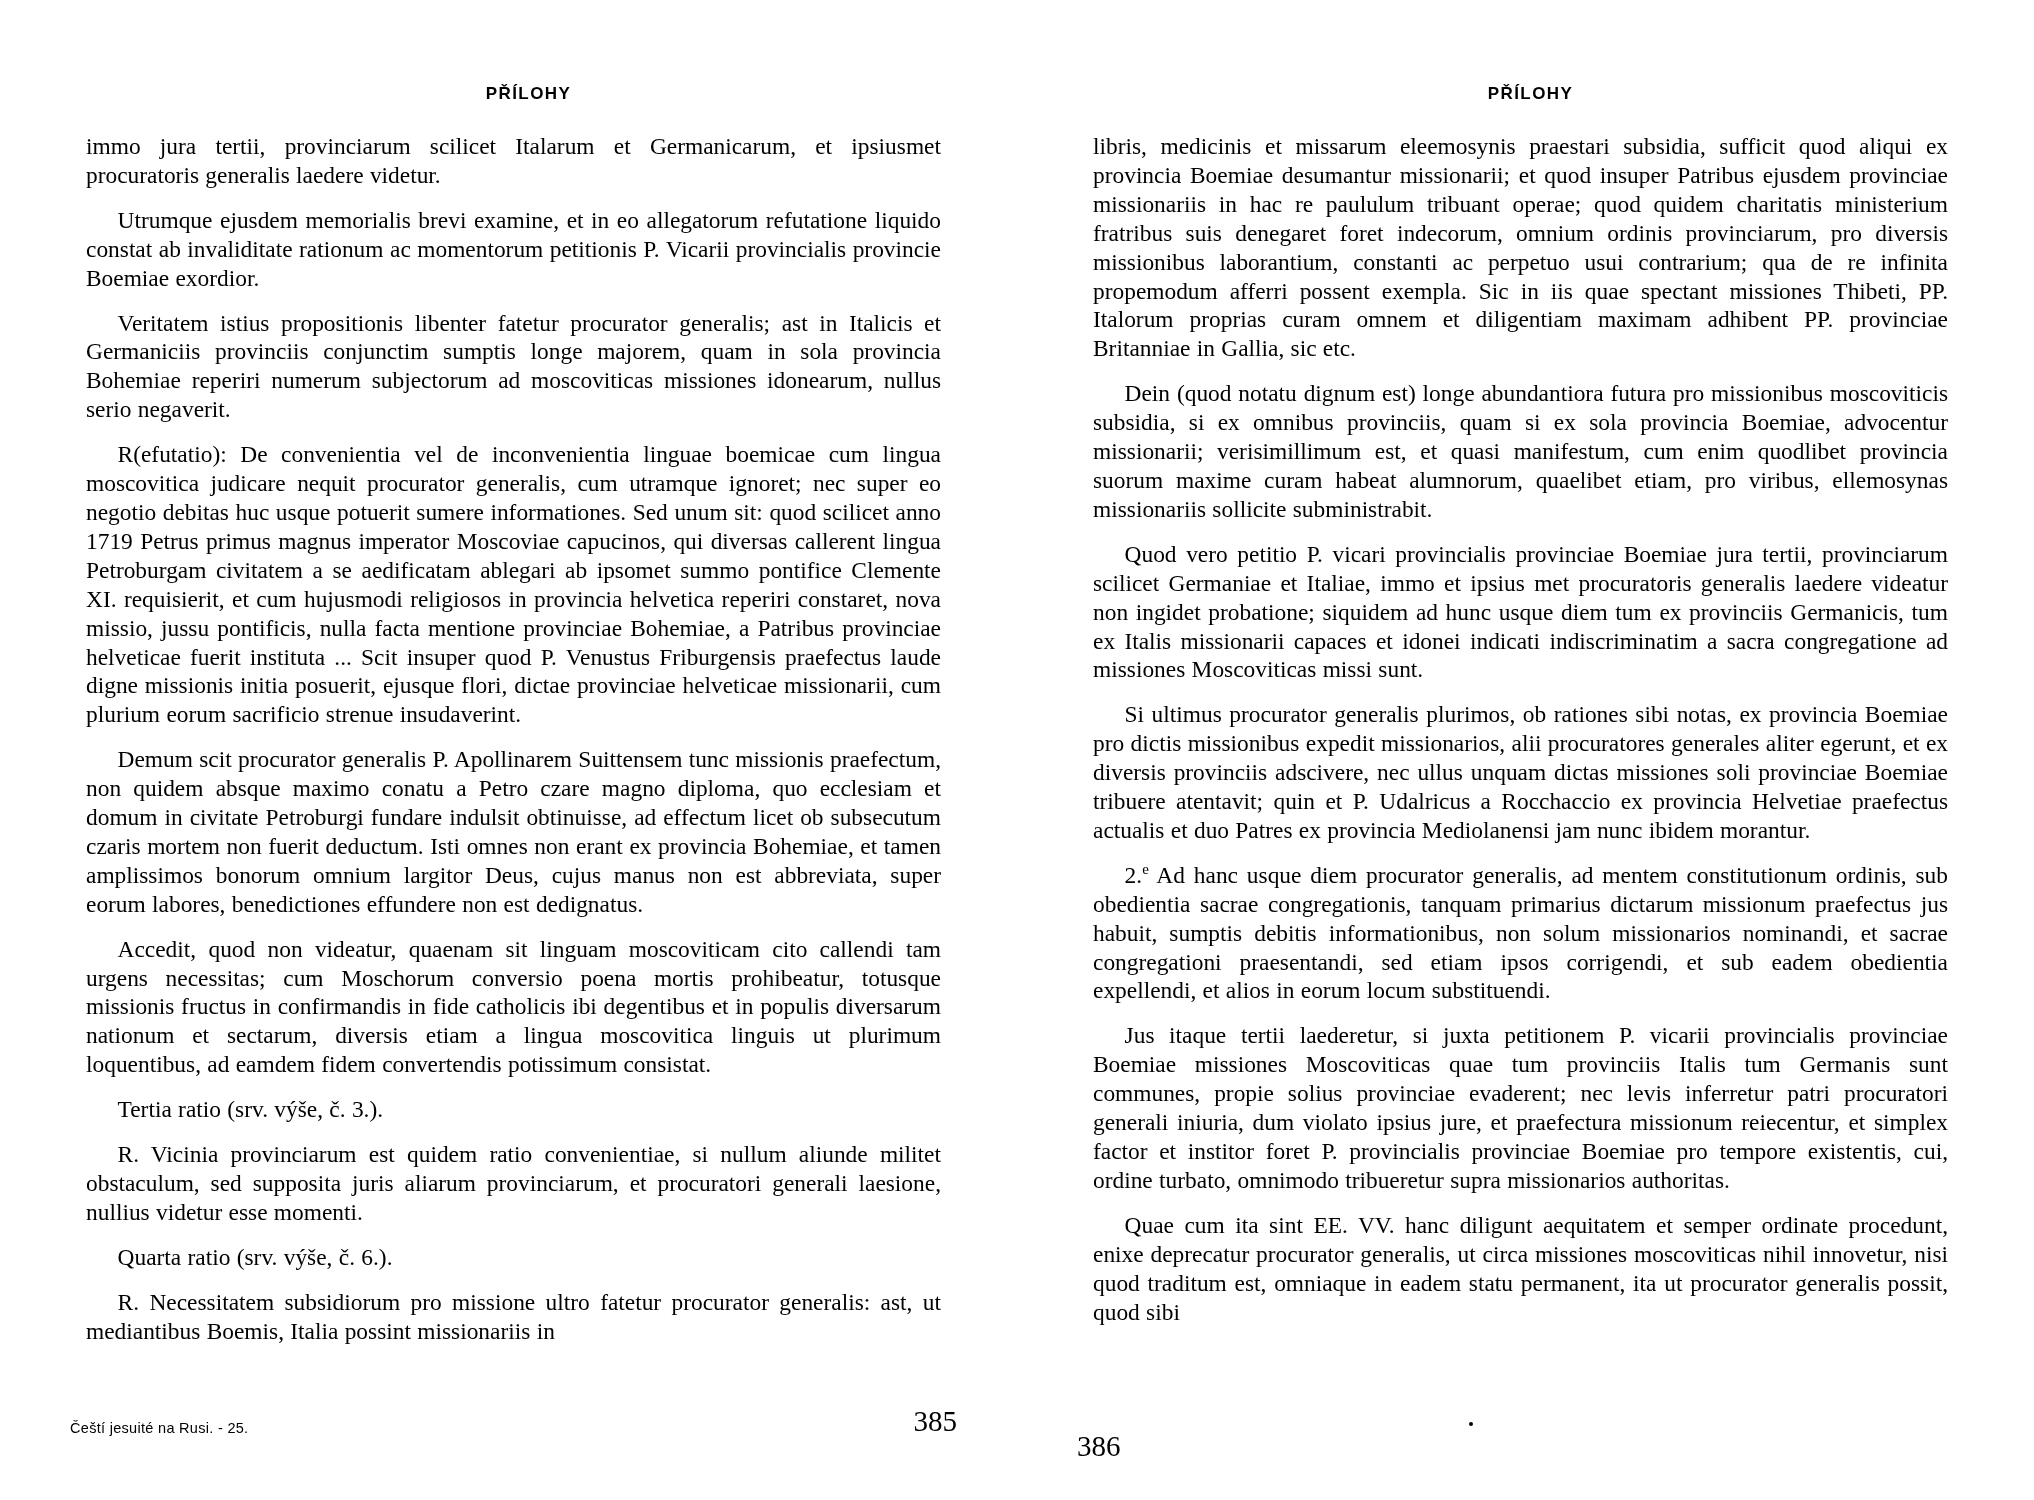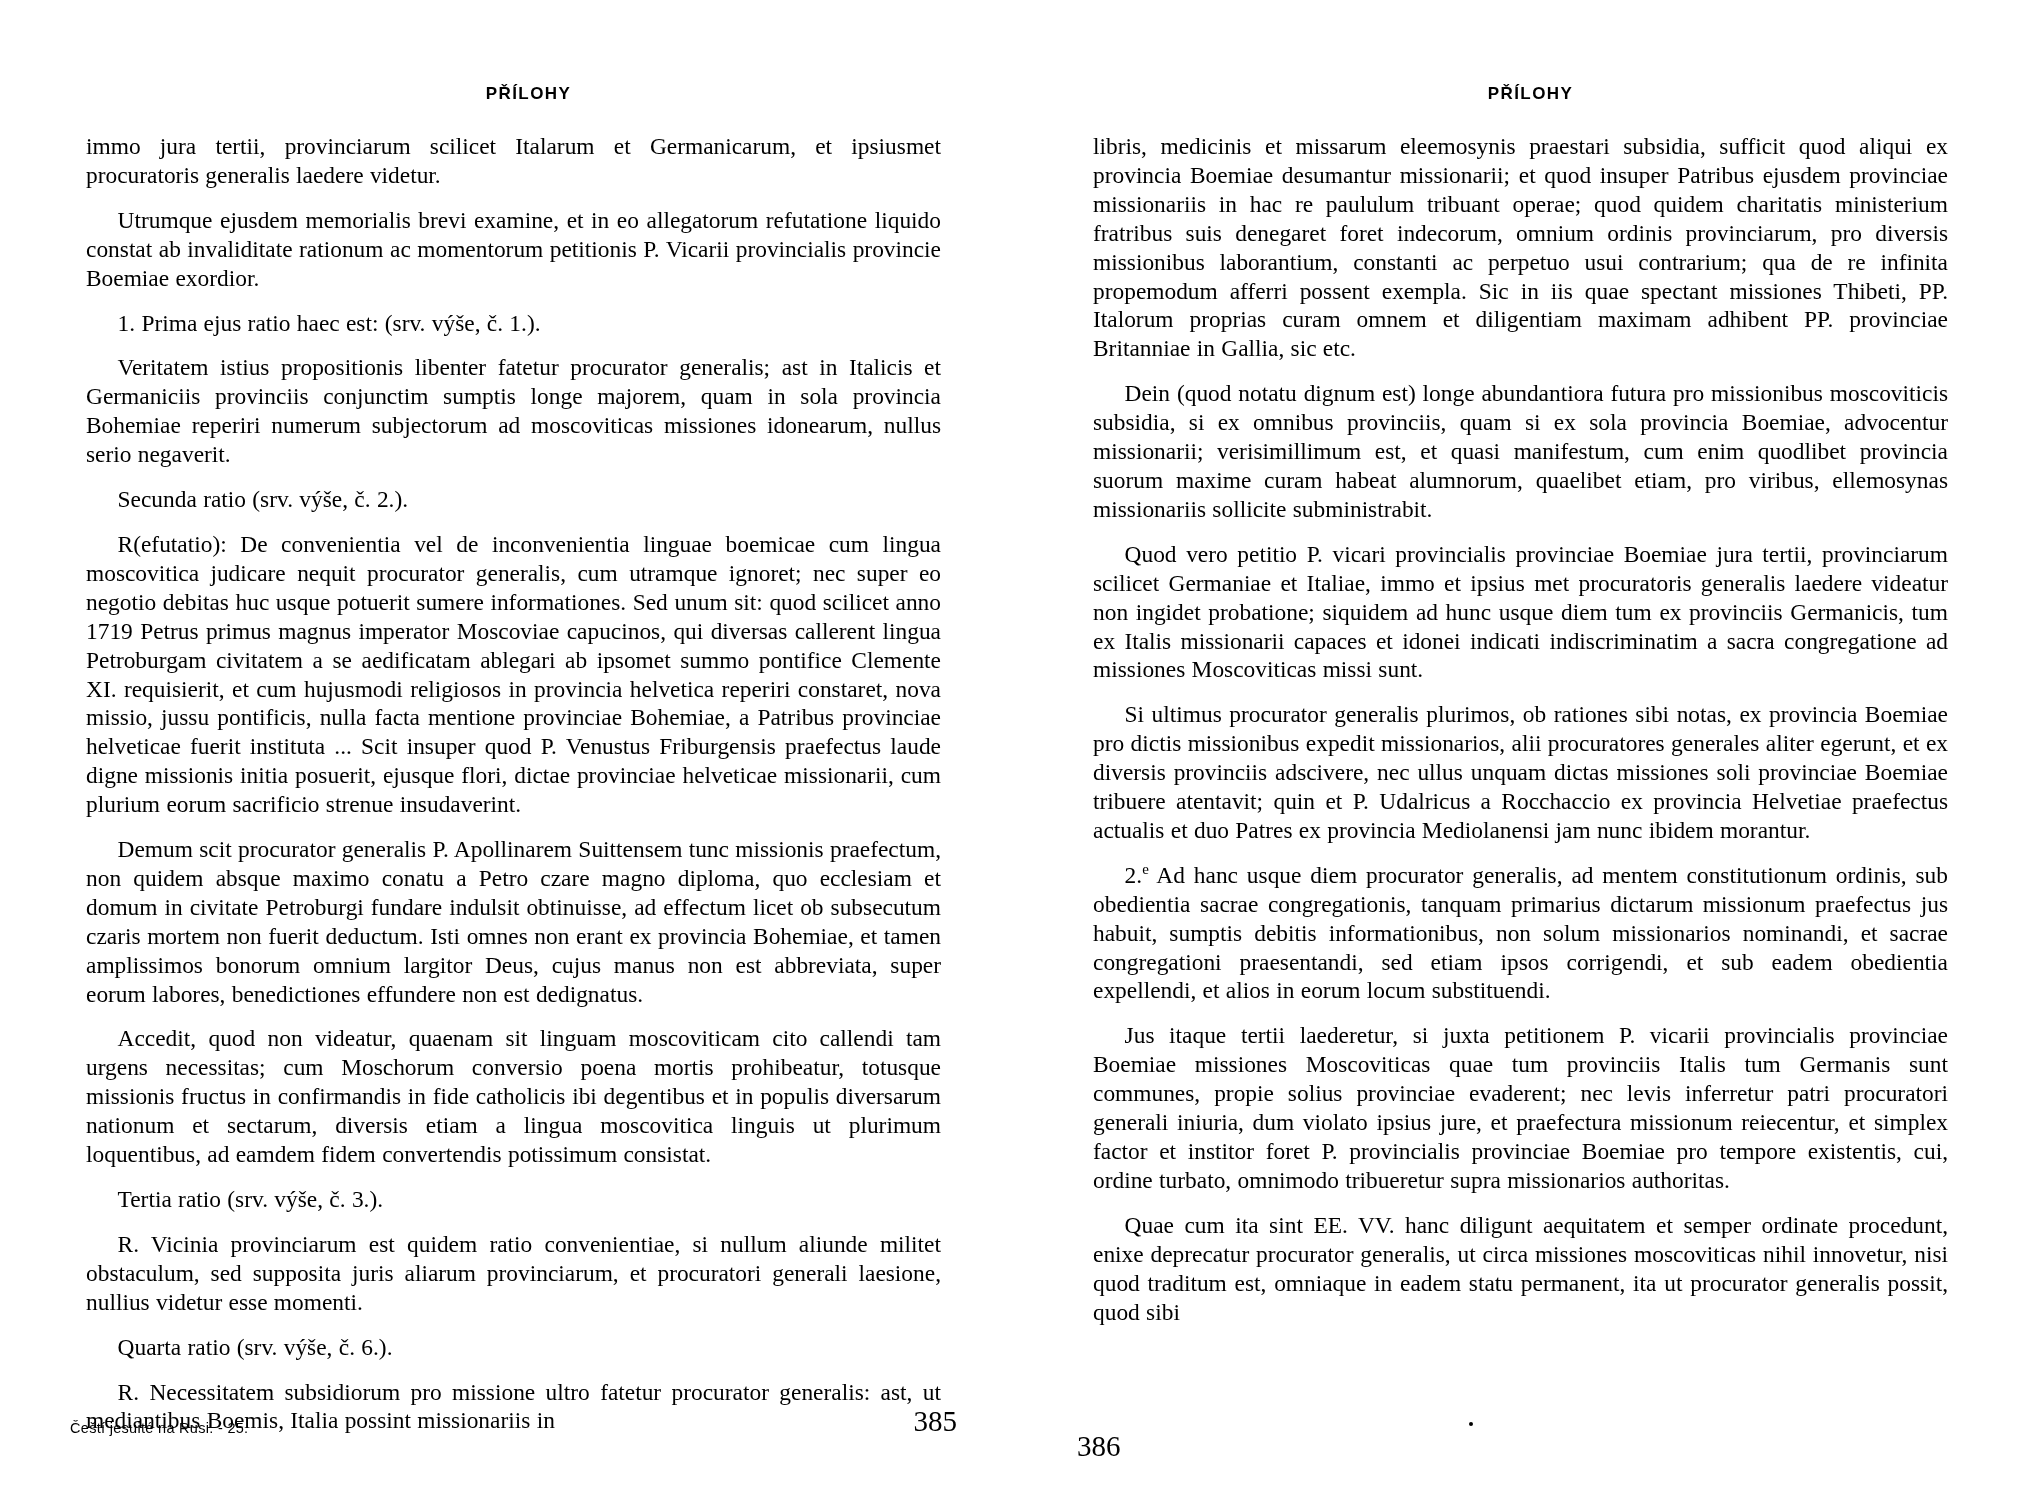--- a/index.html
+++ b/index.html
@@ -114,23 +114,21 @@
 <body>
 
 <div class="spread">
 
   <div class="page page-left">
     <div class="running-head rh-left">PŘÍLOHY</div>
 
     <div class="body-col">
       <p class="noindent">immo jura tertii, provinciarum scilicet Italarum et Germanicarum, et ipsiusmet procuratoris generalis laedere videtur.</p>
       <p>Utrumque ejusdem memorialis brevi examine, et in eo allegatorum refutatione liquido constat ab invaliditate rationum ac momentorum petitionis P. Vicarii provincialis provincie Boemiae exordior.</p>
-      <p class="gap">1. Prima ejus ratio haec est: (srv. výše, č. 1.).</p>
       <p class="gap">Veritatem istius propositionis libenter fatetur procurator generalis; ast in Italicis et Germaniciis provinciis conjunctim sumptis longe majorem, quam in sola provincia Bohemiae reperiri numerum subjectorum ad moscoviticas missiones idonearum, nullus serio negaverit.</p>
-      <p class="gap">Secunda ratio (srv. výše, č. 2.).</p>
       <p>R(efutatio): De convenientia vel de inconvenientia linguae boemicae cum lingua moscovitica judicare nequit procurator generalis, cum utramque ignoret; nec super eo negotio debitas huc usque potuerit sumere informationes. Sed unum sit: quod scilicet anno 1719 Petrus primus magnus imperator Moscoviae capucinos, qui diversas callerent lingua Petroburgam civitatem a se aedificatam ablegari ab ipsomet summo pontifice Clemente XI. requisierit, et cum hujusmodi religiosos in provincia helvetica reperiri constaret, nova missio, jussu pontificis, nulla facta mentione provinciae Bohemiae, a Patribus provinciae helveticae fuerit instituta ... Scit insuper quod P. Venustus Friburgensis praefectus laude digne missionis initia posuerit, ejusque flori, dictae provinciae helveticae missionarii, cum plurium eorum sacrificio strenue insudaverint.</p>
       <p>Demum scit procurator generalis P. Apollinarem Suittensem tunc missionis praefectum, non quidem absque maximo conatu a Petro czare magno diploma, quo ecclesiam et domum in civitate Petroburgi fundare indulsit obtinuisse, ad effectum licet ob subsecutum czaris mortem non fuerit deductum. Isti omnes non erant ex provincia Bohemiae, et tamen amplissimos bonorum omnium largitor Deus, cujus manus non est abbreviata, super eorum labores, benedictiones effundere non est dedignatus.</p>
       <p>Accedit, quod non videatur, quaenam sit linguam moscoviticam cito callendi tam urgens necessitas; cum Moschorum conversio poena mortis prohibeatur, totusque missionis fructus in confirmandis in fide catholicis ibi degentibus et in populis diversarum nationum et sectarum, diversis etiam a lingua moscovitica linguis ut plurimum loquentibus, ad eamdem fidem convertendis potissimum consistat.</p>
       <p class="gap">Tertia ratio (srv. výše, č. 3.).</p>
       <p>R. Vicinia provinciarum est quidem ratio convenientiae, si nullum aliunde militet obstaculum, sed supposita juris aliarum provinciarum, et procuratori generali laesione, nullius videtur esse momenti.</p>
       <p class="gap">Quarta ratio (srv. výše, č. 6.).</p>
       <p>R. Necessitatem subsidiorum pro missione ultro fatetur procurator generalis: ast, ut mediantibus Boemis, Italia possint missionariis in</p>
     </div>
 
     <div class="footer">

